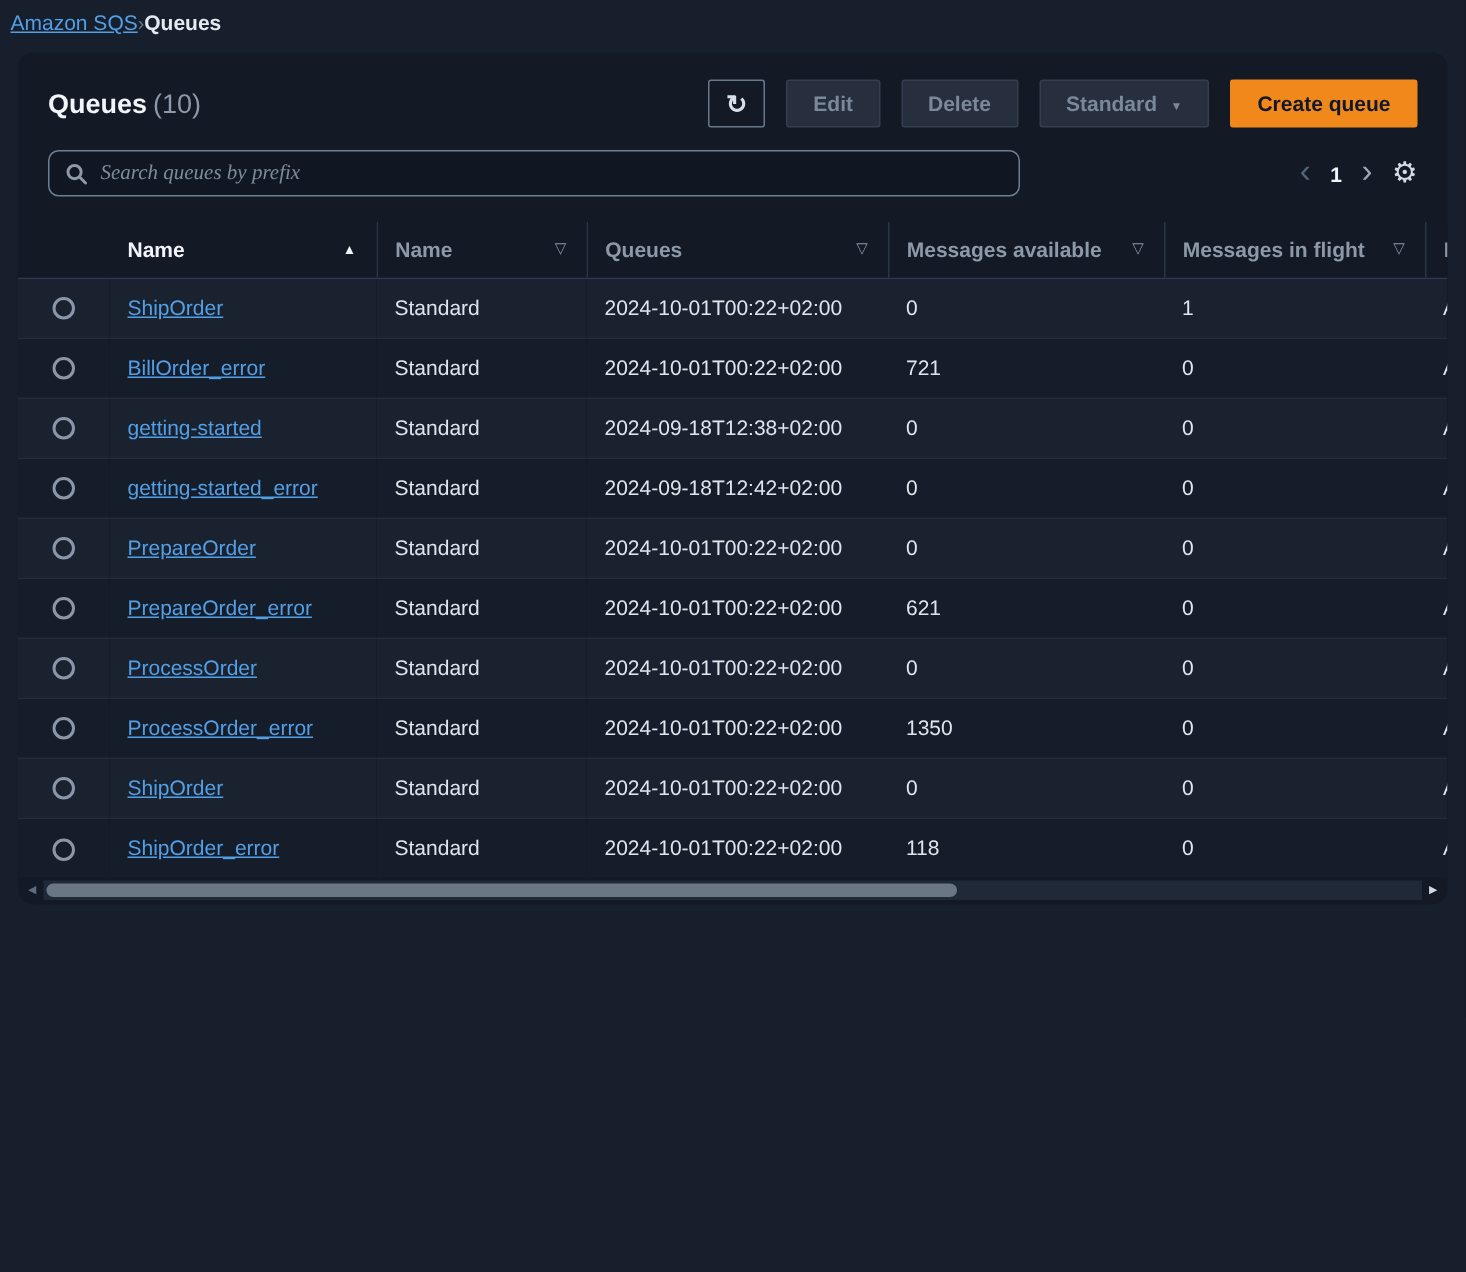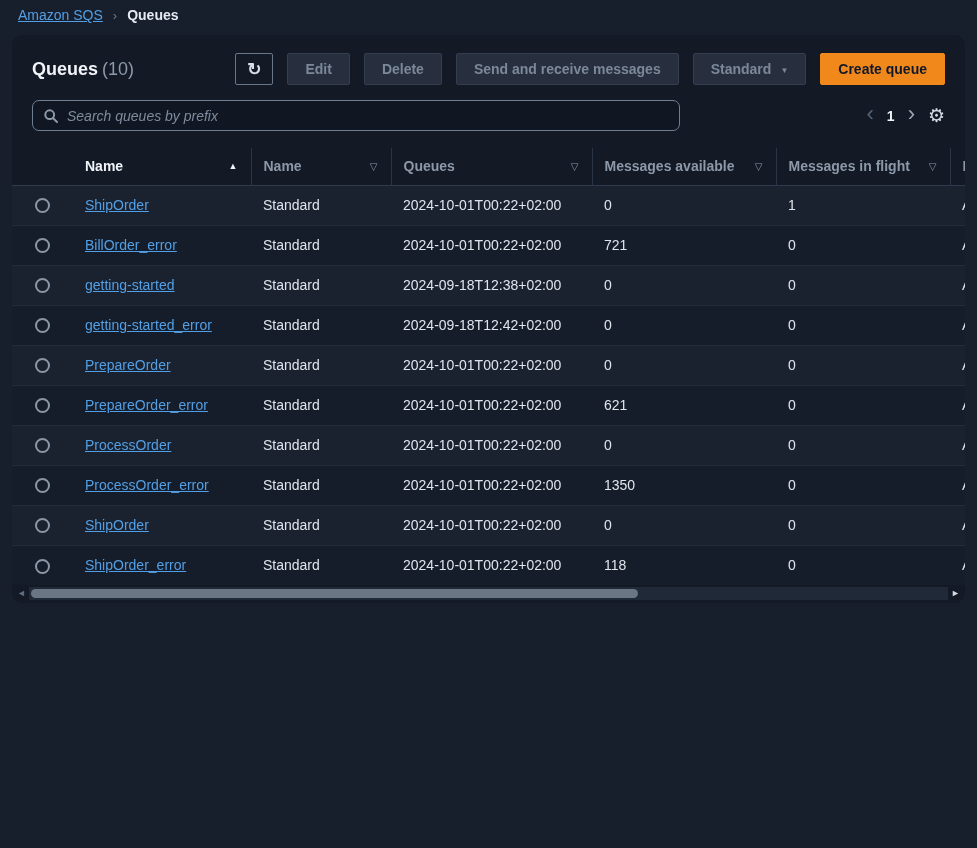--- a/index.html
+++ b/index.html
@@ -13,21 +13,21 @@
     --muted:#8d99a8;
     --link:#539fe5;
     --accent:#f0881b;
   }
   *{box-sizing:border-box;margin:0;padding:0;}
   html,body{background:var(--page-bg);}
   body{font-family:"Liberation Sans","DejaVu Sans",sans-serif;color:var(--text);font-size:14px;}
   .page{width:977px;height:848px;overflow:hidden;position:relative;background:var(--page-bg);}
 
   
-  .breadcrumb{padding:7px 0 12px 18px;display:flex;align-items:center;gap:10px;font-size:14px;}
+  .breadcrumb{padding:7px 0 12px 7px;display:flex;align-items:center;font-size:14px;}
   .breadcrumb a{color:var(--link);text-decoration:underline;cursor:pointer;}
   .breadcrumb .sep{color:#68788c;font-size:13px;}
   .breadcrumb .current{color:#e6ebf2;font-weight:700;}
 
   
   .panel{margin:0 12px;background:var(--panel-bg);border-radius:10px;overflow:hidden;}
   .panel-header{display:flex;align-items:center;justify-content:space-between;padding:18px 20px 2px 20px;}
   .title{font-size:18px;font-weight:700;color:#f1f4f8;white-space:nowrap;}
   .title .count{color:var(--muted);font-weight:400;margin-left:4px;margin-top:45px;}
 
@@ -36,21 +36,21 @@
        padding:0 17px;font-weight:700;font-size:14px;border-radius:2px;white-space:nowrap;
        background:#272f3e;border:1px solid #333e4f;color:#7b8899;cursor:default;}
   .btn.icon-btn{width:38px;padding:0;background:transparent;border:1px solid #67788c;color:#d7dfe8;cursor:pointer;font-size:17px;font-weight:700;}
   .btn.primary{background:var(--accent);border:1px solid var(--accent);color:#10182a;cursor:pointer;}
   .btn .caret{font-size:8px;margin-left:9px;position:relative;top:1px;}
 
   
   .controls-row{display:flex;align-items:center;padding:13px 20px 17px 20px;}
   .search{display:flex;align-items:center;gap:8px;width:648px;height:31px;
           border:1px solid #6f7f93;border-radius:7px;background:#101722;padding:0 10px;}
-  .search input{flex:1;background:transparent;border:none;outline:none;color:var(--text);font-size:14px;font-family:Liberation Sans, sans-serif;}
+  .search input{flex:1;background:transparent;border:none;outline:none;color:var(--text);font-size:14px;font-family:Liberation Serif, serif;}
   .search input::placeholder{font-style:italic;color:#7e8b9d;}
   .pagination{margin-left:auto;display:flex;align-items:center;gap:13px;}
   .chev{font-size:22px;line-height:22px;cursor:pointer;position:relative;top:-2px;}
   .chev.prev{color:#56657a;}
   .chev.next{color:#9aa6b6;}
   .page-num{font-weight:700;color:#f1f4f8;cursor:pointer;}
   .gear{font-size:19px;color:#d3dce6;cursor:pointer;line-height:20px;}
 
   
   .table-wrap{overflow:hidden;width:100%;}
@@ -96,21 +96,20 @@
     <div class="panel-header">
       <div class="title">
         <span>Queues</span><span class="count">(10)</span>
       </div>
       <div class="toolbar">
         <button class="btn icon-btn">
             <span>↻</span>
           </button>
         <button class="btn">Edit</button>
         <button class="btn">Delete</button>
-        <button class="btn">Send and receive messages</button>
         <button class="btn">
           <span>Standard</span>
           <span class="caret">▼</span>
         </button>
         <button class="btn primary">Create queue</button>
       </div>
     </div>
 
     <div class="controls-row">
       <div class="search">

